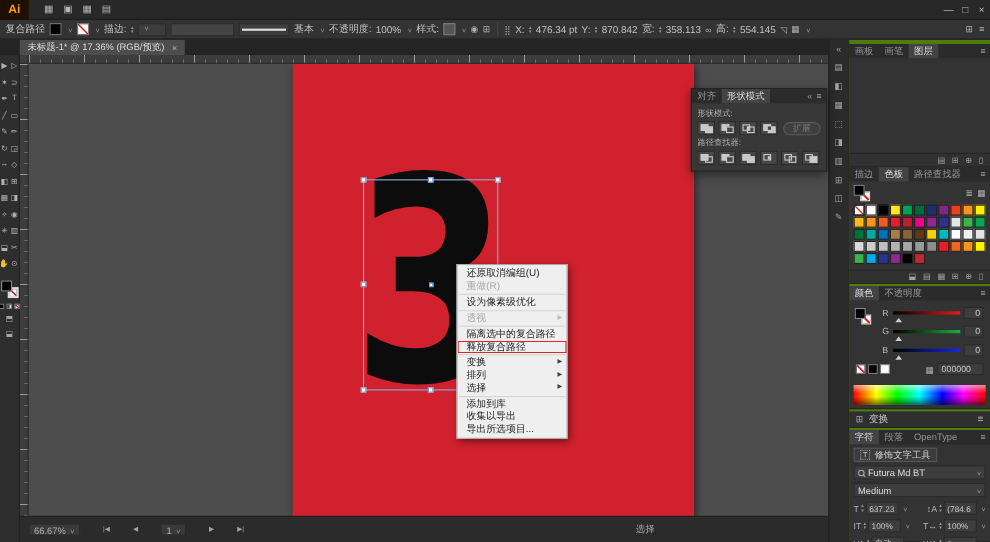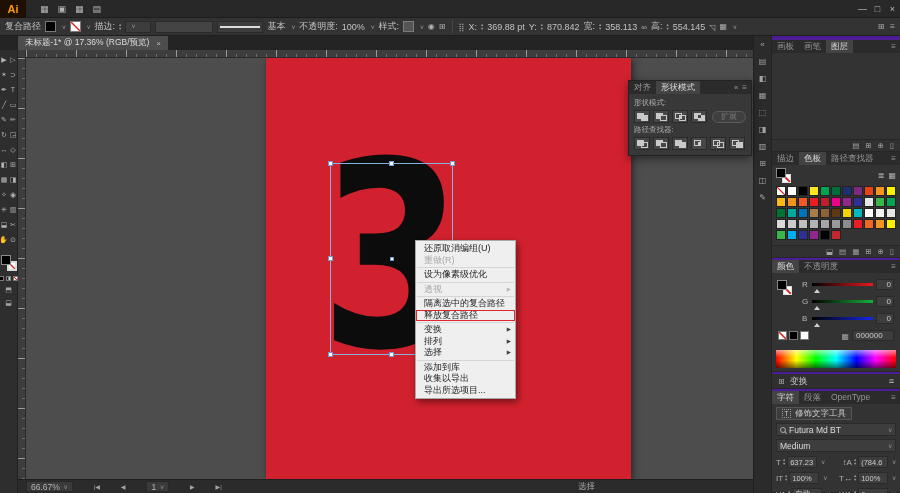--- a/index.html
+++ b/index.html
@@ -81,21 +81,21 @@
 .pfrow{display:flex;gap:3px;align-items:center}
 .pfbtn{width:16px;height:13px;background:#474747;border:1px solid #2a2a2a;position:relative;flex:none}
 .pfbtn i{position:absolute;width:7px;height:6px;border:1px solid #c9c9c9}
 .pfbtn .a{left:2px;top:2px}.pfbtn .b{left:6px;top:4px}
 .pfbtn .c{left:6px;top:4px;width:3px;height:3px;border:0}
 .pfbtn .f{background:#c9c9c9}
 .pfbtn .cut{background:#474747}
 .xpand{margin-left:auto;height:12px;padding:0 8px;border:1px solid #5a5a5a;border-radius:7px;background:#3f3f3f;color:#7a7a7a;font-size:8px;line-height:10px}
 
 .dockstrip{position:absolute;right:129px;top:36px;width:18px;bottom:0;background:#2b2b2b;border-left:1px solid #202020;display:flex;flex-direction:column;align-items:center;padding-top:4px;gap:8px;font-size:8px;color:#a3a3a3;z-index:15}
-.dock{position:absolute;right:0;top:36px;width:129px;bottom:0;background:#4c1d95;border-left:1px solid #232323;font-size:9px;z-index:15}
+.dock{position:absolute;right:0;top:36px;width:129px;bottom:0;background:#4d7c0f;border-left:1px solid #232323;font-size:9px;z-index:15}
 .panel{position:absolute;left:0;right:0;background:#333;border-bottom:1px solid #262626}
 .lrow{height:16px;background:#2c3d50;display:flex;align-items:center;border-bottom:1px solid #262626}
 .eyebox{width:14px;text-align:center;color:#c3c3c3;border-right:1px solid #3c3c3c;font-size:8px;line-height:15px}
 .lthumb{width:13px;height:11px;border:1px solid #9a9a9a;margin:0 3px;flex:none}
 .lname{color:#ddd;font-size:8.5px}
 .lright{margin-left:auto;display:flex;align-items:center;gap:3px;padding-right:4px}
 .ltg{color:#b3b3b3;font-size:8px}
 .lsq{width:6px;height:6px;background:#5e8fd6}
 .pfoot{position:absolute;bottom:0;left:0;right:0;height:12px;border-top:1px solid #262626;background:#313131;display:flex;justify-content:flex-end;gap:6px;align-items:center;padding:0 6px;color:#a3a3a3;font-size:7.5px}
 .swhead{display:flex;align-items:center;padding:3px 4px 1px;gap:4px}
@@ -127,21 +127,21 @@
 .ffield{display:flex;align-items:center;height:13px;background:#3d3d3d;border:1px solid #2a2a2a;padding:0 3px;color:#ddd;font-size:8.5px;gap:3px}
 .ffield .val{white-space:nowrap;overflow:hidden}
 .ffield .caret{margin-left:auto}
 .mag{width:6px;height:6px;border:1px solid #aaa;border-radius:50%;position:relative;display:inline-block;flex:none}
 .mag::after{content:"";position:absolute;width:3px;height:1px;background:#aaa;transform:rotate(45deg);right:-2px;bottom:-1px}
 .pairs{display:flex;justify-content:space-between;margin:4px 4px 0}
 .pitem{display:flex;align-items:center;gap:2px}
 .picn{color:#b3b3b3;font-size:8px;font-style:normal;white-space:nowrap}
 .psm{width:30px;height:12px;background:#3d3d3d;border:1px solid #2a2a2a;color:#ccc;font-size:7.5px;display:flex;align-items:center;padding:0 2px;white-space:nowrap;overflow:hidden}
 
-.statusbar{position:absolute;left:18px;right:147px;bottom:0;height:14px;background:#2b2b2b;border-top:1px solid #1f1f1f;display:flex;align-items:center;gap:21px;padding:0 8px;font-size:8.5px;color:#b3b3b3;z-index:12}
+.statusbar{position:absolute;left:18px;right:147px;bottom:0;height:24px;background:#2b2b2b;border-top:1px solid #1f1f1f;display:flex;align-items:center;gap:21px;padding:0 8px;font-size:8.5px;color:#b3b3b3;z-index:12}
 .zoombox{background:#3a3a3a;border:1px solid #282828;height:11px;display:flex;align-items:center;padding:0 4px;gap:2px}
 .navfield{background:#3a3a3a;border:1px solid #282828;height:11px;display:flex;align-items:center;padding:0 4px;gap:2px}
 .nb{font-size:6px;color:#a5a5a5}
 .i-first::before{content:"|◀"}.i-prev::before{content:"◀"}.i-next::before{content:"▶"}.i-last::before{content:"▶|"}
 .stlabel{position:absolute;left:560px;color:#a8a8a8}
 </style>
 </head>
 <body>
 
 <div id="app">
@@ -182,21 +182,21 @@
       <span class="caret"></span>
     <span>样式:</span>
     <span class="sw styleq"></span>
       <span class="caret"></span>
     <span class="cicon i-circle"></span>
     <span class="cicon i-grid2"></span>
     <span class="vsep"></span>
     <span class="i-ref"></span>
     <span>X:</span>
     <span class="stp"></span>
-    <span>369.88 pt</span>
+    <span>476.34 pt</span>
     <span>Y:</span>
     <span class="stp"></span>
     <span>870.842</span>
     <span>宽:</span>
     <span class="stp"></span>
     <span>358.113</span>
     <span class="i-link"></span>
     <span>高:</span>
     <span class="stp"></span>
     <span>554.145</span>

